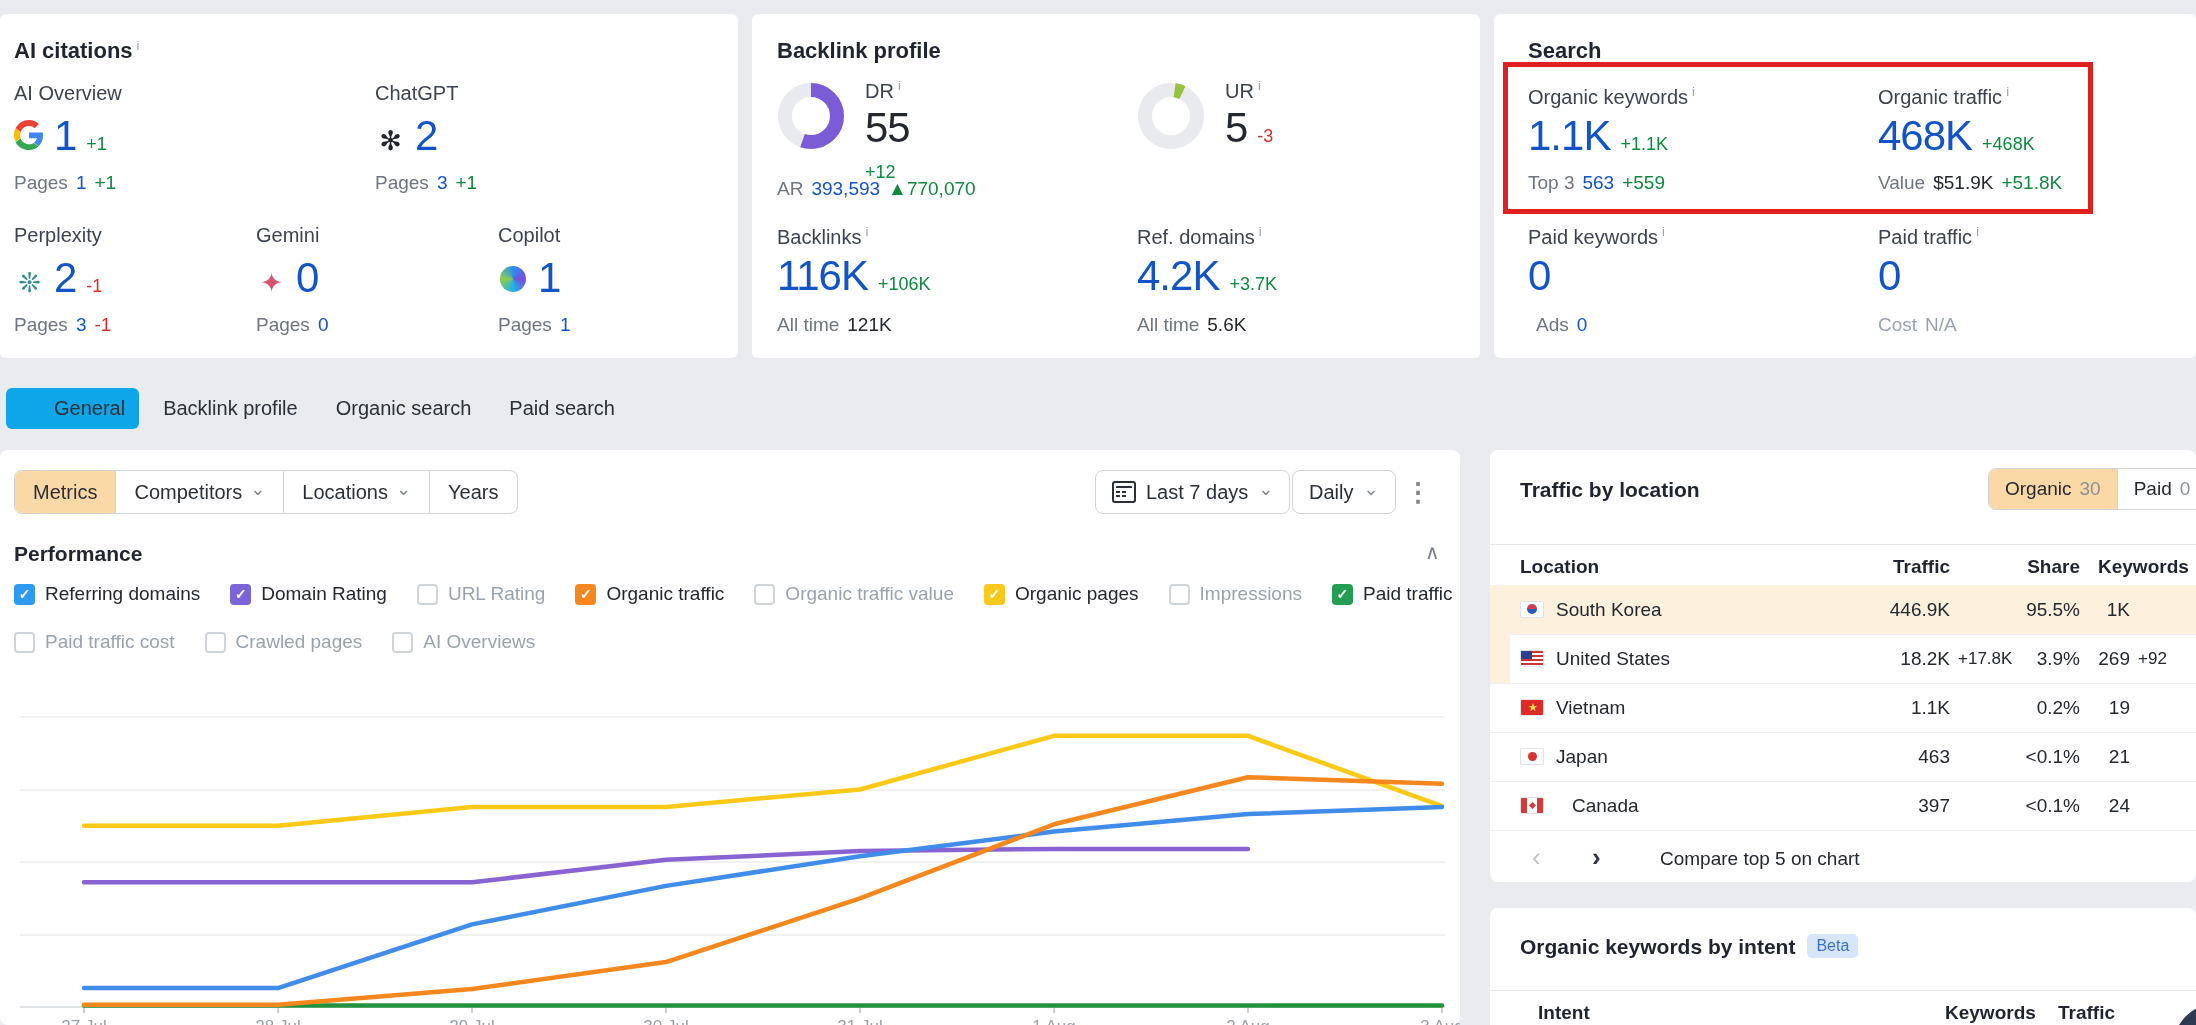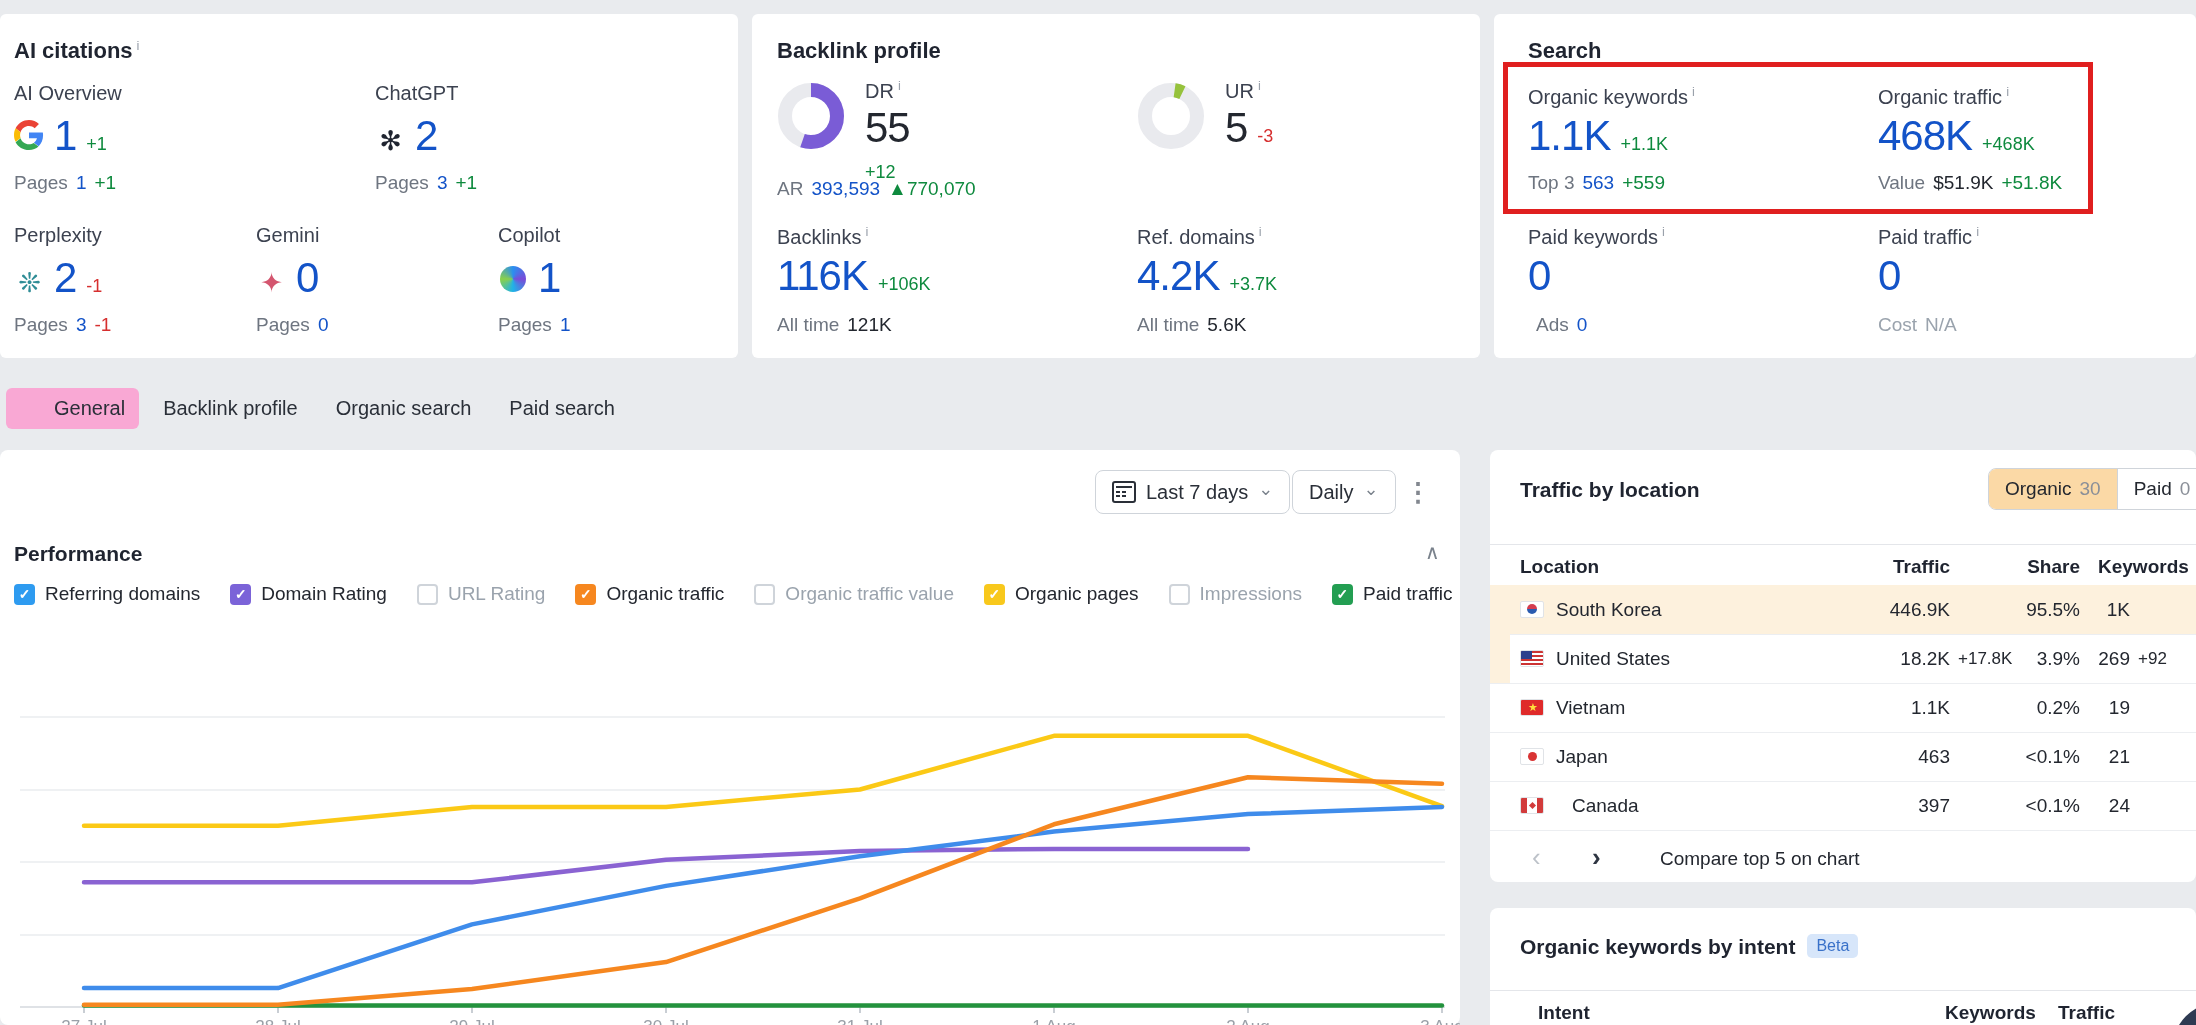--- a/index.html
+++ b/index.html
@@ -15,21 +15,21 @@
   .green{color:#0e8a3e;} .red{color:#d62f2f;}
   .subline{position:absolute;font-size:19px;color:#6e7580;white-space:nowrap;display:flex;gap:8px;align-items:baseline;}
   .subline .blue{color:#1353c8;} .subline .dark{color:#23272f;} .subline .muted{color:#9aa3ad;}
   .icon24{display:inline-flex;width:30px;height:30px;align-items:center;justify-content:center;}
   .glyph-icon{font-size:27px;line-height:1;}
   .donut{position:absolute;width:68px;height:68px;}
   .red-box{position:absolute;border:5px solid #e01f1f;box-sizing:border-box;}
   
   #tabbar{position:absolute;left:6px;top:386px;display:flex;align-items:center;gap:10px;height:44px;}
   .tab{font-size:20px;color:#2a2f38;padding:9px 14px;border-radius:6px;white-space:nowrap;}
-  .tab.active{background:#f9a8d4;padding-left:48px;}
+  .tab.active{background:#0ea5e9;padding-left:48px;}
   
   .panel{position:absolute;background:#fff;border-radius:8px;}
   
   #segmented{position:absolute;left:14px;top:20px;display:flex;height:44px;border:1px solid #cfd4da;border-radius:8px;overflow:hidden;background:#fff;box-sizing:border-box;}
   .segment{display:flex;align-items:center;gap:8px;padding:0 18px;font-size:20px;color:#2a2f38;border-right:1px solid #cfd4da;white-space:nowrap;}
   .segment:last-child{border-right:none;}
   .segment.active{background:#fbd9a6;}
   .caret::after{content:"⌄";color:#7a828c;font-size:18px;position:relative;top:-4px;}
   .btn{position:absolute;display:flex;align-items:center;gap:10px;height:44px;padding:0 16px;border:1px solid #cfd4da;border-radius:8px;font-size:20px;color:#2a2f38;background:#fff;box-sizing:border-box;white-space:nowrap;}
   .kebab{position:absolute;width:26px;height:44px;display:flex;align-items:center;justify-content:center;}
@@ -230,20 +230,36 @@
   <div class="red-box" style="left:1503px;top:62px;width:590px;height:152px;"></div>
 
   <div id="tabbar">
       <div class="tab active">General</div>
       <div class="tab">Backlink profile</div>
       <div class="tab">Organic search</div>
       <div class="tab">Paid search</div>
     </div>
 
   <div class="panel" style="left:0;top:450px;width:1460px;height:575px;">
+    <div id="segmented">
+        <div class="segment active">
+          <span>Metrics</span>
+        </div>
+        <div class="segment">
+          <span>Competitors</span>
+          <span class="caret"></span>
+        </div>
+        <div class="segment">
+          <span>Locations</span>
+          <span class="caret"></span>
+        </div>
+        <div class="segment">
+          <span>Years</span>
+        </div>
+      </div>
 
     <div class="btn" style="left:1095px;top:20px;">
       <span class="cal"></span>
       <span>Last 7 days</span>
       <span class="caret"></span>
     </div>
     <div class="btn" style="left:1292px;top:20px;">
       <span>Daily</span>
       <span class="caret"></span>
     </div>
@@ -277,20 +293,34 @@
           <span class="cbox checked" style="background: rgb(248, 200, 28);"></span>
           <span>Organic pages</span>
         </label>
         <label class="cbitem off">
           <span class="cbox unchecked"></span>
           <span>Impressions</span>
         </label>
         <label class="cbitem">
           <span class="cbox checked" style="background: rgb(35, 158, 82);"></span>
           <span>Paid traffic</span>
+        </label>
+      </div>
+    <div class="cbrow" id="cbrow2" style="left:14px;top:181px;">
+        <label class="cbitem off">
+          <span class="cbox unchecked"></span>
+          <span>Paid traffic cost</span>
+        </label>
+        <label class="cbitem off">
+          <span class="cbox unchecked"></span>
+          <span>Crawled pages</span>
+        </label>
+        <label class="cbitem off">
+          <span class="cbox unchecked"></span>
+          <span>AI Overviews</span>
         </label>
       </div>
 
     <svg id="chart" width="1460" height="365" style="position:absolute;left:0;top:210px;">
         <line x1="20" x2="1445" y1="57" y2="57" stroke="#eff1f3" stroke-width="2"></line>
         <line x1="20" x2="1445" y1="130" y2="130" stroke="#eff1f3" stroke-width="2"></line>
         <line x1="20" x2="1445" y1="202" y2="202" stroke="#eff1f3" stroke-width="2"></line>
         <line x1="20" x2="1445" y1="275" y2="275" stroke="#eff1f3" stroke-width="2"></line>
         <line x1="20" x2="1445" y1="347" y2="347" stroke="#dfe2e6" stroke-width="2"></line>
         <line x1="84" x2="84" y1="347" y2="353" stroke="#c9ced4" stroke-width="2"></line>

